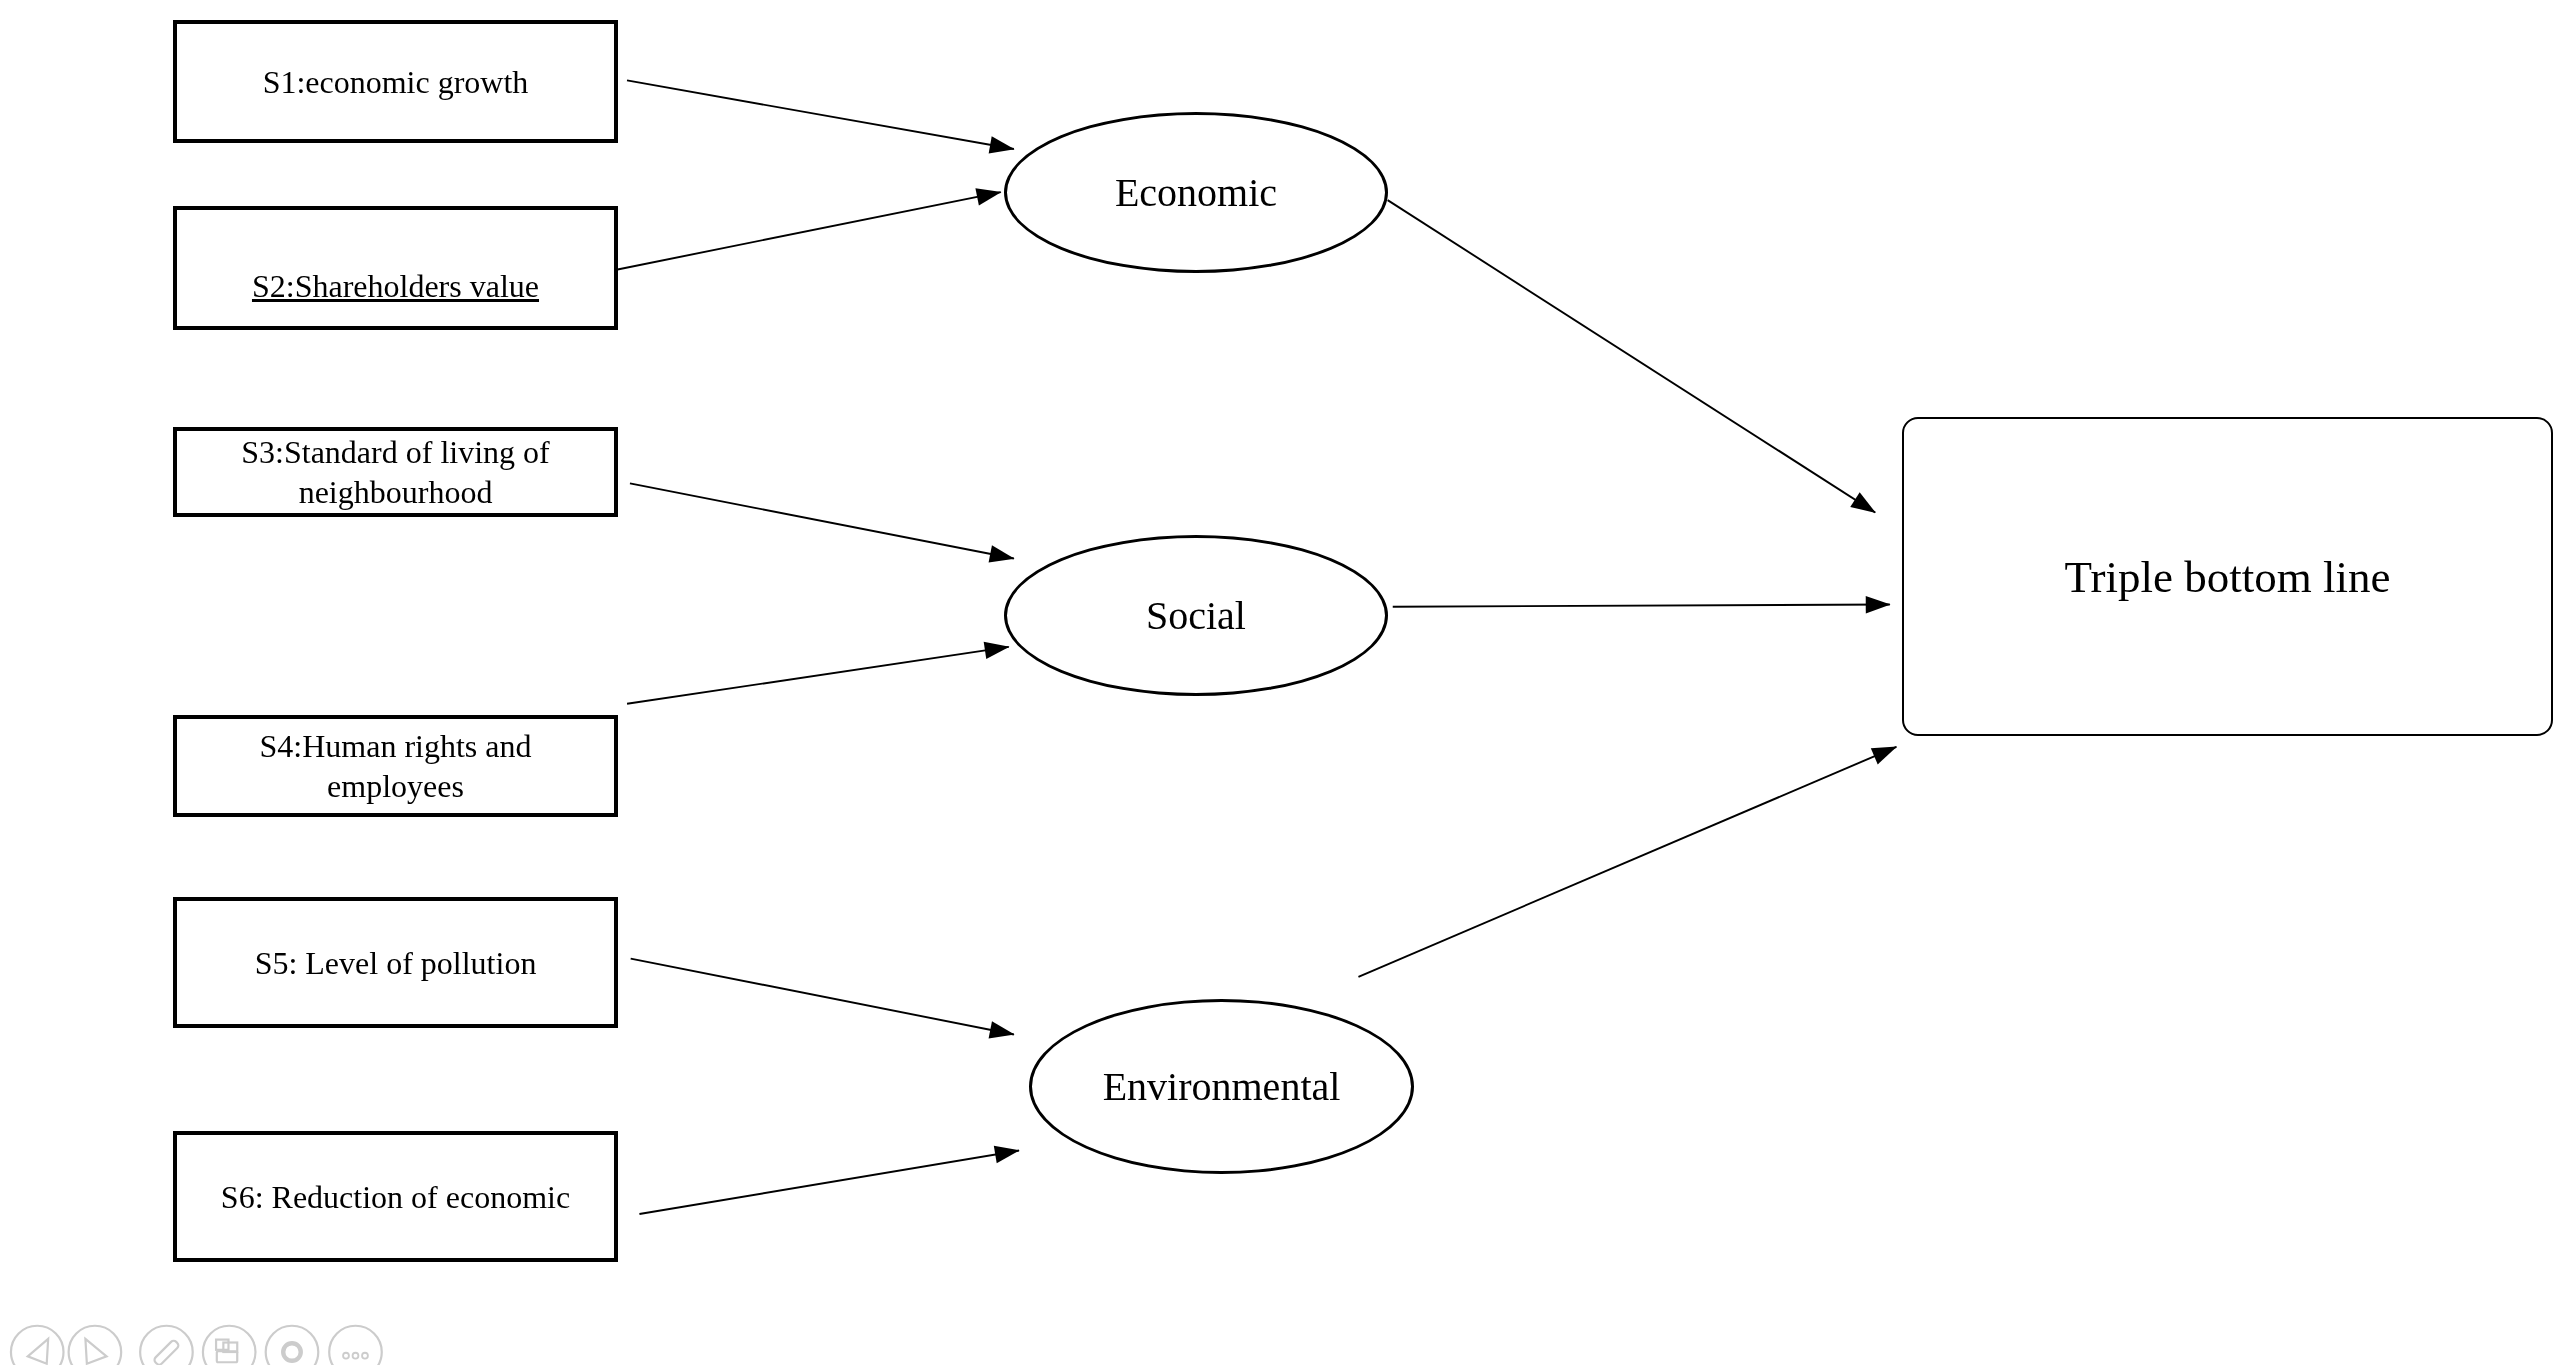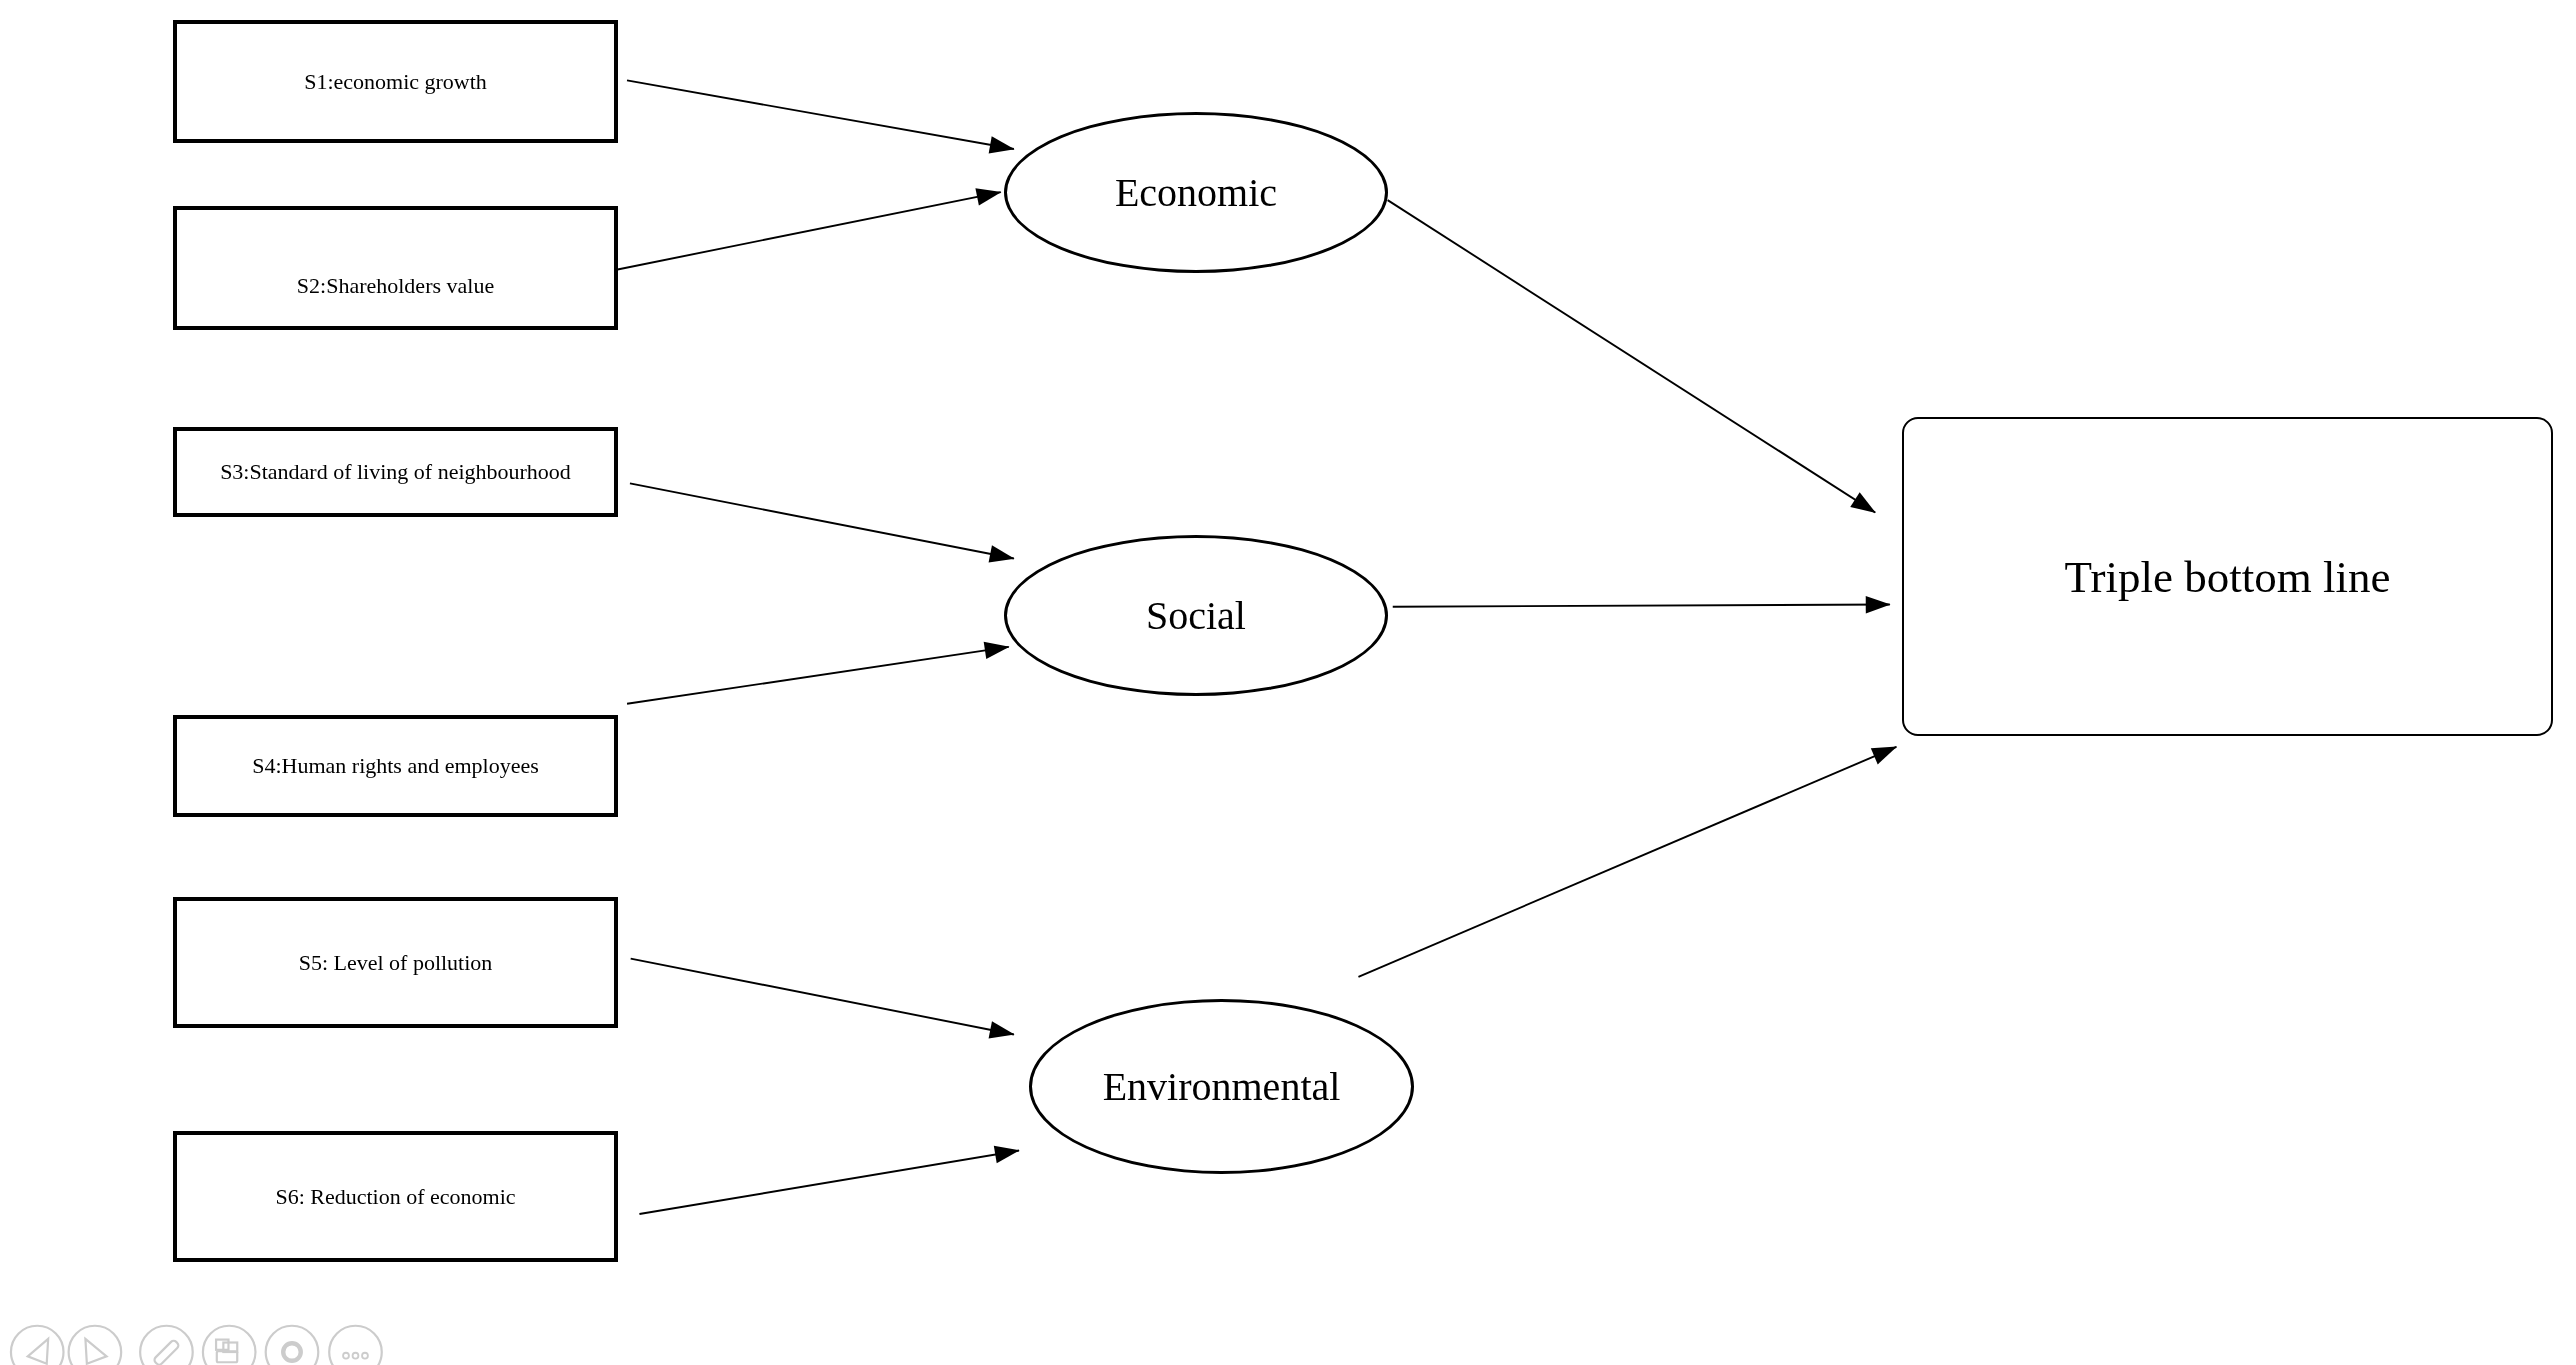--- a/index.html
+++ b/index.html
@@ -23,29 +23,29 @@
     align-items: center;
     justify-content: center;
     text-align: center;
     color: #000000;
     background: #ffffff;
   }
   .sbox {
     left: 173px;
     width: 445px;
     border: 4.4px solid #000000;
-    font-size: 22px;
+    font-size: 32px;
     line-height: 1.25;
   }
   .sbox .lbl { display: inline-block; }
   .nowrap .lbl { white-space: nowrap; }
   .twoline .lbl { max-width: 380px; }
   .s1 { top: 20px;   height: 123px; }
   .s2 { top: 206px;  height: 124px; }
-  .s2 .lbl { transform: translateY(18px); }
+  .s2 .lbl { transform: translateY(18px); text-decoration: underline; }
   .s3 { top: 427px;  height: 90px; }
   .s4 { top: 688px;  height: 102px; margin-top: 27px; }
   .s5 { top: 897px; height: 131px; }
   .s6 { top: 1131px; height: 131px; }
   .ellipse {
     border: 3.6px solid #000000;
     border-radius: 50%;
     font-size: 40px;
   }
   .economic      { left: 1004px; top: 112px;  width: 384px; height: 161px; }

